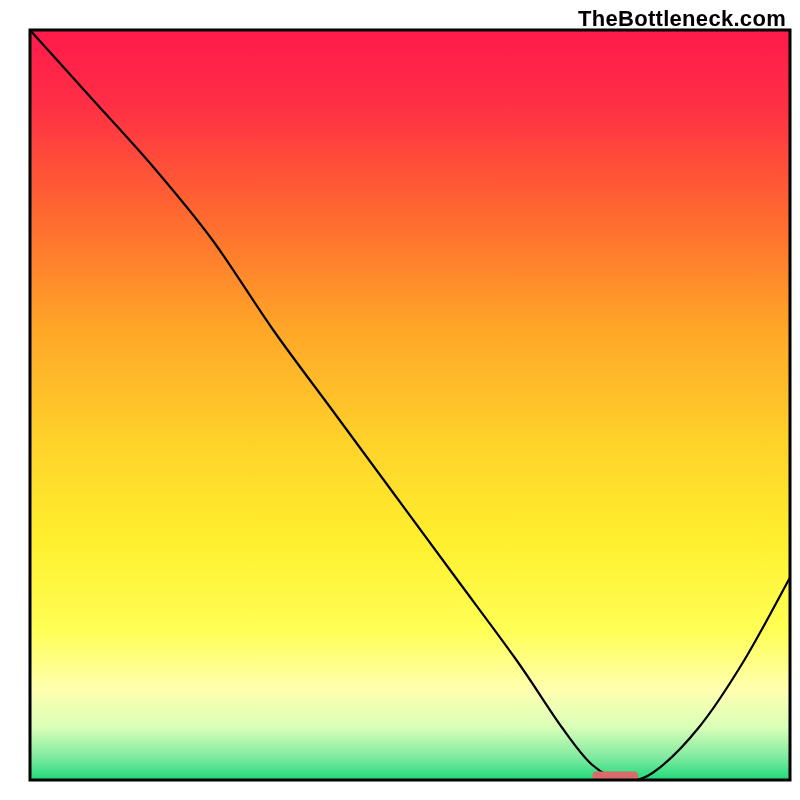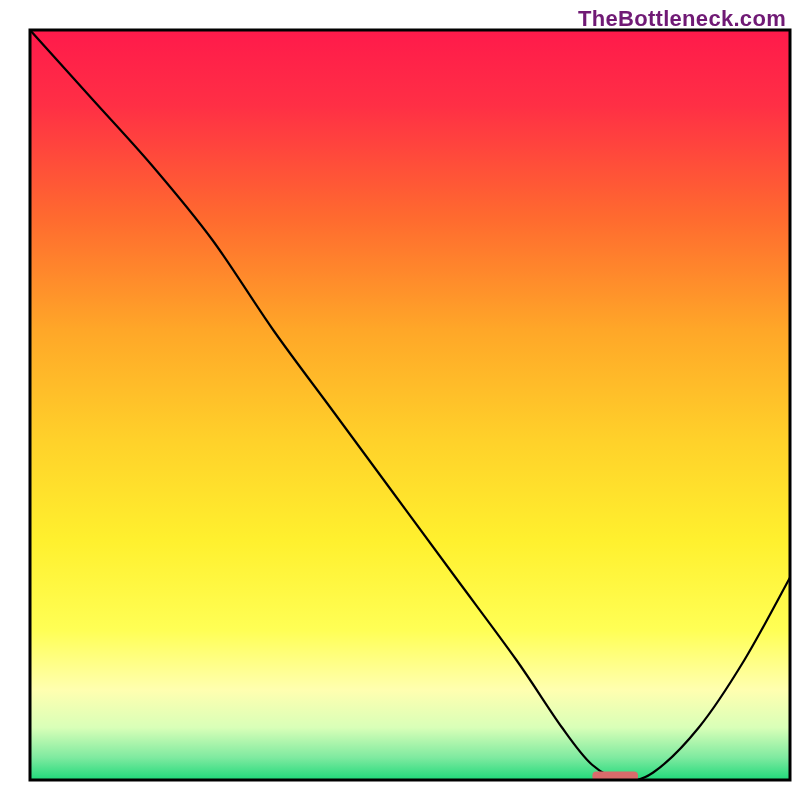--- a/index.html
+++ b/index.html
@@ -15,21 +15,21 @@
     position: relative;
     width: 800px;
     height: 800px;
   }
   .watermark {
     position: absolute;
     top: 6px;
     right: 14px;
     font-size: 22px;
     font-weight: 600;
-    color: #701a75;
+    color: #000000;
     letter-spacing: 0.3px;
     user-select: none;
   }
   svg {
     display: block;
   }
 </style>
 </head>
 <body>
 

